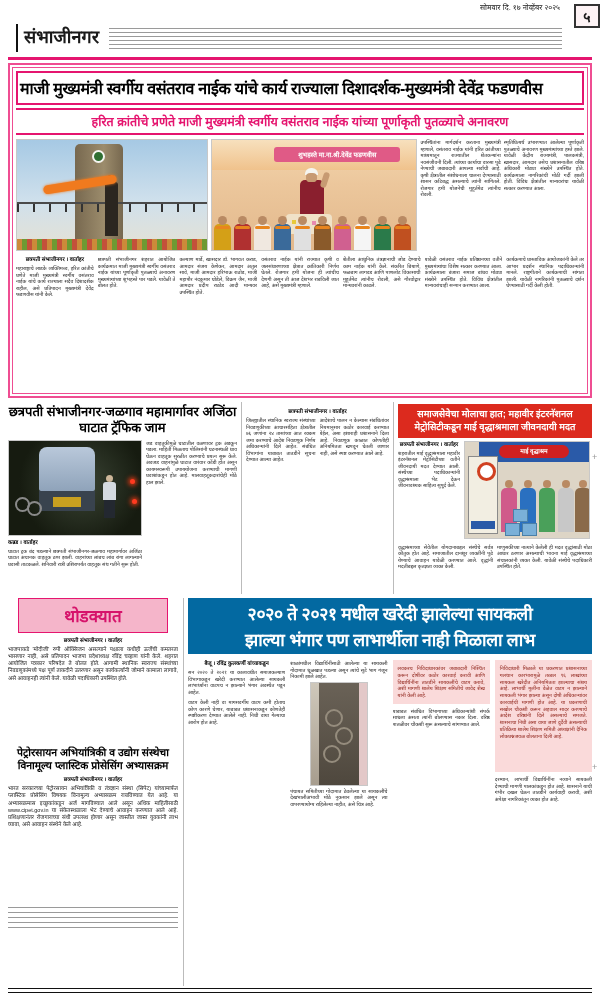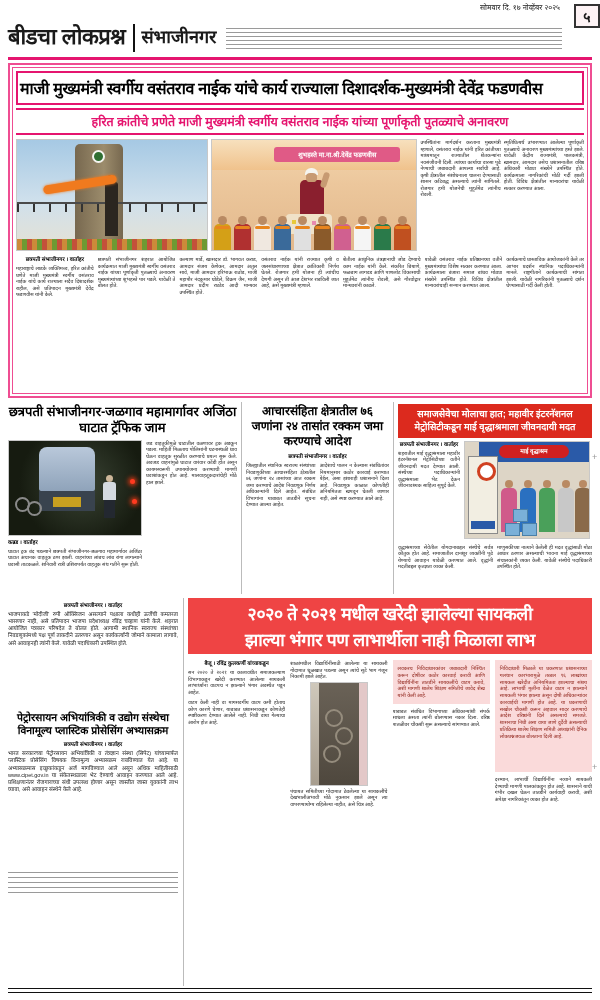--- a/index.html
+++ b/index.html
@@ -93,33 +93,32 @@
   .mid-right-flex { display:flex; gap:4px; margin-top:3px; }
   .mid-right-cols { display:flex; gap:4px; margin-top:3px; }
 
   
   .briefs { left:8px; top:598px; width:176px; height:388px; border-right:1px solid #bbb; padding-right:5px; }
   .brief-box { width:150px; margin:0 auto; background:#f5b5ca; border:1px solid #e5156f; color:#d6136b; font-size:17px; font-weight:900; text-align:center; padding:5px 0; }
   .brief-h1 { font-size:12.5px; margin-top:6px; }
   .brief-h2 { font-size:10.5px; margin-top:8px; }
   .rule-stack div { height:1px; background:#9a9a9a; margin-top:4px; }
 
-  .purple-banner { left:188px; top:598px; width:404px; height:56px; background:#ef4444; color:#fff; text-align:center; font-weight:900; font-size:17.5px; line-height:1.5; padding-top:3px; letter-spacing:-0.3px; }
+  .purple-banner { left:188px; top:598px; width:404px; height:56px; background:#0369a1; color:#fff; text-align:center; font-weight:900; font-size:17.5px; line-height:1.5; padding-top:3px; letter-spacing:-0.3px; }
   .cycle-body { left:188px; top:660px; width:404px; height:324px; display:flex; gap:5px; }
   .cycle-col { flex:1; overflow:hidden; }
   .quote { background:#fadada; color:#8a1a10; font-size:5px; line-height:1.35; text-align:justify; padding:5px; margin-bottom:4px; }
 
   .crop-mark { color:#999; font-size:9px; }
   .bottom-rule { left:8px; top:988px; width:584px; border-top:1.5px solid #111; border-bottom:1.5px solid #111; height:5px; }
 </style>
 </head>
 <body>
 
 <div class="abs masthead">
-  <div class="mast-title">बीडचा लोकप्रश्न</div>
   <div class="mast-div"></div>
   <div class="mast-edition">संभाजीनगर</div>
   <div class="mast-lines">
     <div></div>
       <div></div>
       <div></div>
       <div></div>
       <div></div>
       <div></div>
   </div>
@@ -207,21 +206,20 @@
         <div class="smalltxt" style="margin-top:3px; height:46px;">
           <span class="byline" style="text-align:left;">कन्नड । वार्ताहर</span>
           <span>घाटात ट्रक बंद पडल्याने छत्रपती संभाजीनगर-जळगाव महामार्गावर अजिंठा घाटात अचानक वाहतूक ठप्प झाली. वाहनांच्या लांबच लांब रांगा लागल्याने प्रवासी ताटकळले. शनिवारी रात्री उशिरापर्यंत वाहतूक संथ गतीने सुरू होती.</span>
         </div>
       </div>
       <div class="smalltxt" style="flex:1; height:150px;">जड वाहतुकीमुळे घाटातील वळणावर ट्रक अडकून पडला. माहिती मिळताच पोलिसांनी घटनास्थळी धाव घेऊन वाहतूक सुरळीत करण्याचे प्रयत्न सुरू केले. अवजड वाहनांमुळे घाटात वारंवार कोंडी होत असून कायमस्वरूपी उपाययोजना करण्याची मागणी प्रवाशांकडून होत आहे. मालवाहतूकदारांचेही मोठे हाल झाले.</div>
     </div>
   </div>
 
   <div class="mid-center">
-    <div class="h-black" style="font-size:12px;">आचारसंहिता क्षेत्रातील ७६ जणांना २४ तासांत रक्कम जमा करण्याचे आदेश</div>
     <span class="byline" style="margin-top:3px;">छत्रपती संभाजीनगर । वार्ताहर</span>
     <div style="display:flex; gap:4px; height:126px;">
       <div class="smalltxt" style="flex:1;">जिल्ह्यातील स्थानिक स्वराज्य संस्थांच्या निवडणुकीच्या आचारसंहिता क्षेत्रातील ७६ जणांना २४ तासांच्या आत रक्कम जमा करण्याचे आदेश निवडणूक निर्णय अधिकाऱ्यांनी दिले आहेत. संबंधित विभागांना याबाबत तातडीने सूचना देण्यात आल्या आहेत.</div>
       <div class="smalltxt" style="flex:1;">आदेशाचे पालन न केल्यास संबंधितांवर नियमानुसार कठोर कारवाई करण्यात येईल, असा इशाराही प्रशासनाने दिला आहे. निवडणूक काळात कोणतीही अनियमितता खपवून घेतली जाणार नाही, असे स्पष्ट करण्यात आले आहे.</div>
     </div>
   </div>
 
   <div class="mid-right">
     <div class="redbox">समाजसेवेचा मोलाचा हात; महावीर इंटरनॅशनल मेट्रोसिटीकडून माई वृद्धाश्रमाला जीवनदायी मदत</div>
     <div class="mid-right-flex">
@@ -244,20 +242,21 @@
       </div>
     </div>
     <div class="mid-right-cols" style="height:44px;">
       <div class="smalltxt" style="flex:1;">वृद्धाश्रमाच्या सेवेतील योगदानाबद्दल संस्थेचे सर्वत्र कौतुक होत आहे. समाजातील दानशूर व्यक्तींनी पुढे येण्याचे आवाहन यावेळी करण्यात आले. वृद्धांनी मदतीबद्दल कृतज्ञता व्यक्त केली.</div>
       <div class="smalltxt" style="flex:1;">माणुसकीच्या नात्याने केलेली ही मदत वृद्धांसाठी मोठा आधार ठरणार असल्याची भावना माई वृद्धाश्रमाच्या संचालकांनी व्यक्त केली. यावेळी संस्थेचे पदाधिकारी उपस्थित होते.</div>
     </div>
   </div>
 </div>
 
 <div class="abs briefs">
+  <div class="brief-box">थोडक्यात</div>
   <span class="byline" style="margin-top:3px;">छत्रपती संभाजीनगर । वार्ताहर</span>
   <div class="smalltxt" style="font-size:5.5px; height:92px;">भाजपाकडे 'मोदीजी' रुपी ऑक्सिजन असल्याने पक्षाला कधीही ऊर्जेची कमतरता भासणार नाही, असे प्रतिपादन भाजपा प्रदेशाध्यक्ष रविंद्र चव्हाण यांनी केले. शहरात आयोजित पत्रकार परिषदेत ते बोलत होते. आगामी स्थानिक स्वराज्य संस्थांच्या निवडणुकांमध्ये पक्ष पूर्ण ताकदीने उतरणार असून कार्यकर्त्यांनी जोमाने कामाला लागावे, असे आवाहनही त्यांनी केले. यावेळी पदाधिकारी उपस्थित होते.</div>
   <div class="h-black brief-h2">पेट्रोरसायन अभियांत्रिकी व उद्योग संस्थेचा विनामूल्य प्लास्टिक प्रोसेसिंग अभ्यासक्रम</div>
   <span class="byline" style="margin-top:3px;">छत्रपती संभाजीनगर । वार्ताहर</span>
   <div class="smalltxt" style="font-size:5.5px; height:118px;">भारत सरकारच्या पेट्रोरसायन अभियांत्रिकी व तंत्रज्ञान संस्था (सिपेट) यांच्यामार्फत प्लास्टिक प्रोसेसिंग विषयक विनामूल्य अभ्यासक्रम राबविण्यात येत आहे. या अभ्यासक्रमास इच्छुकांकडून अर्ज मागविण्यात आले असून अधिक माहितीसाठी www.cipet.gov.in या संकेतस्थळाला भेट देण्याचे आवाहन करण्यात आले आहे. प्रशिक्षणानंतर रोजगाराच्या संधी उपलब्ध होणार असून जास्तीत जास्त युवकांनी लाभ घ्यावा, असे आवाहन संस्थेने केले आहे.</div>
   <div class="rule-stack">
     <div></div>
       <div></div>
       <div></div>
       <div></div>

